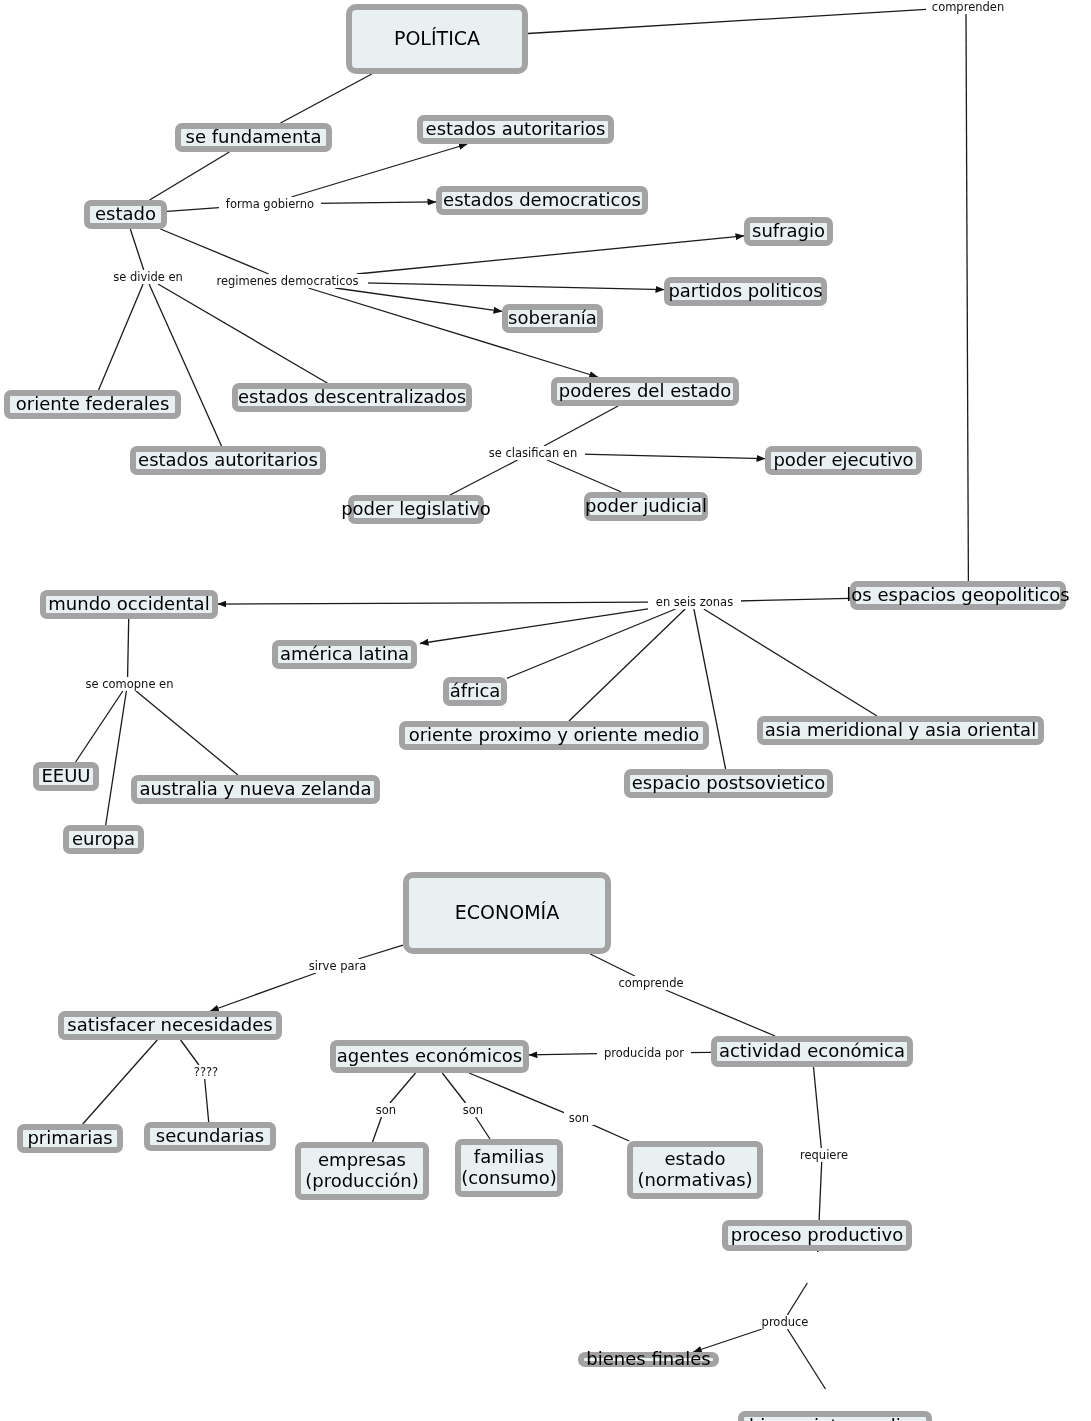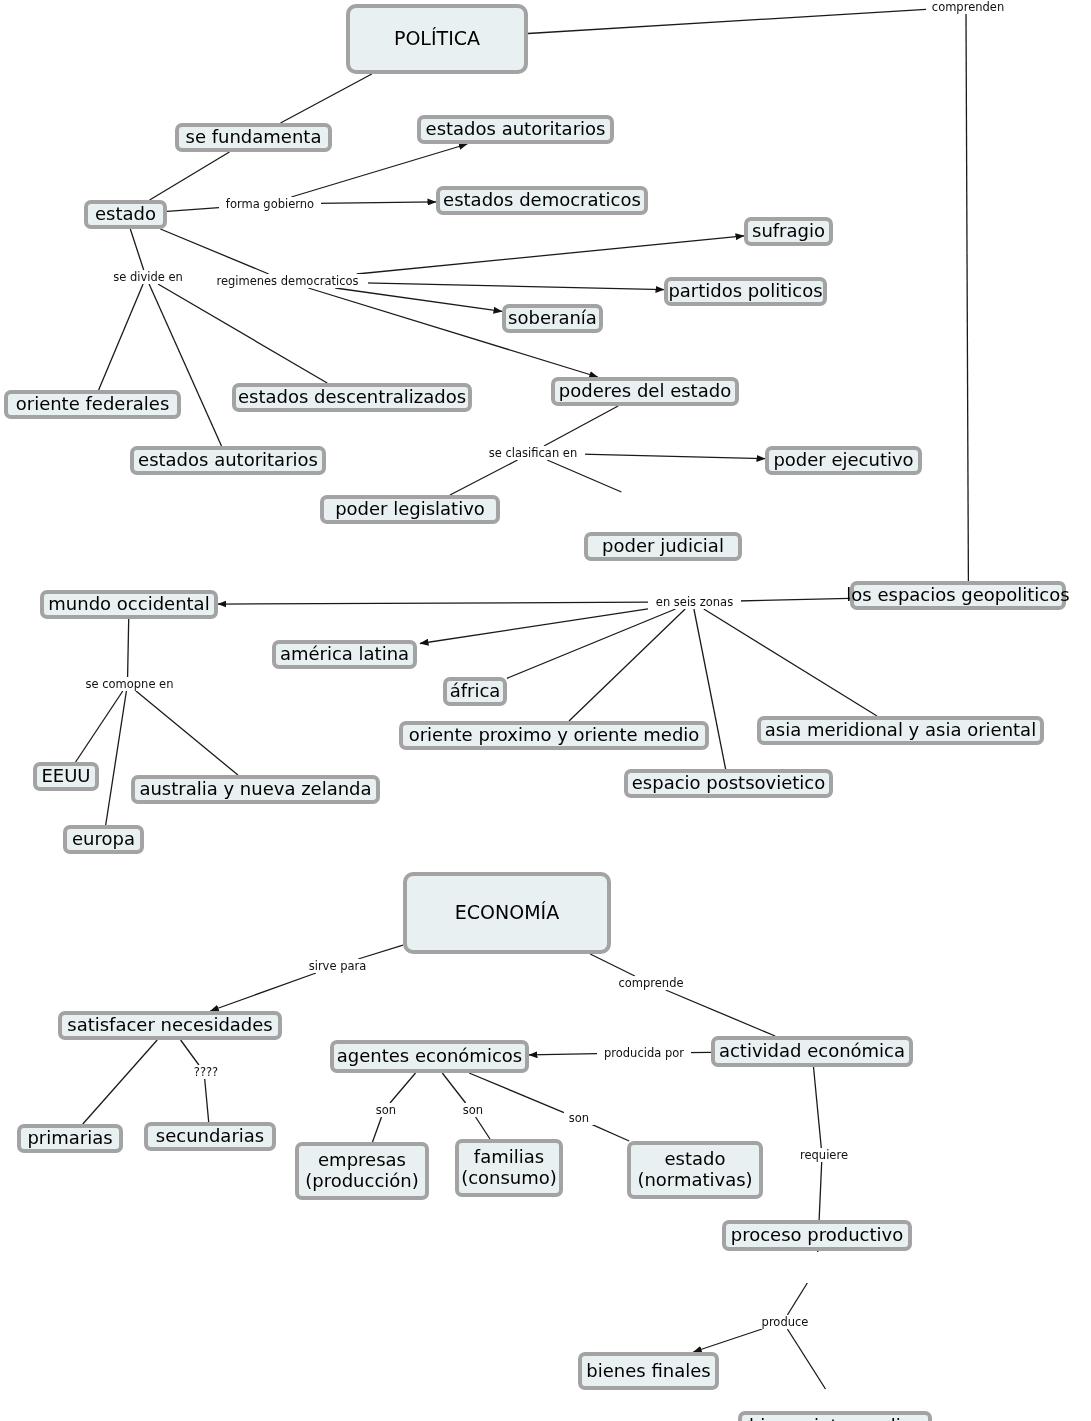--- a/index.html
+++ b/index.html
@@ -22,21 +22,21 @@
     left: 0;
     top: 0;
     width: 1091px;
     height: 1421px;
     pointer-events: none;
   }
   .node {
     position: absolute;
     box-sizing: border-box;
     background: #e8f0f2;
-    border: 4px solid #a3a3a3;
+    border: 6px solid #a3a3a3;
     border-radius: 7px;
     display: flex;
     align-items: center;
     justify-content: center;
     text-align: center;
     color: #000000;
     font-family: "DejaVu Sans", sans-serif;
     font-size: 18px;
     line-height: 1.15;
     white-space: pre;
@@ -129,22 +129,22 @@
       <div class="node" style="left: 84px; top: 200px; width: 83px; height: 29px;">estado</div>
       <div class="node" style="left: 436px; top: 186px; width: 212px; height: 29px;">estados democraticos</div>
       <div class="node" style="left: 744px; top: 217px; width: 89px; height: 29px;">sufragio</div>
       <div class="node" style="left: 664px; top: 277px; width: 163px; height: 29px;">partidos politicos</div>
       <div class="node" style="left: 502px; top: 304px; width: 101px; height: 29px;">soberanía</div>
       <div class="node" style="left: 4px; top: 390px; width: 177px; height: 29px;">oriente federales</div>
       <div class="node" style="left: 232px; top: 383px; width: 240px; height: 29px;">estados descentralizados</div>
       <div class="node" style="left: 551px; top: 377px; width: 188px; height: 29px;">poderes del estado</div>
       <div class="node" style="left: 130px; top: 446px; width: 196px; height: 29px;">estados autoritarios</div>
       <div class="node" style="left: 765px; top: 446px; width: 157px; height: 29px;">poder ejecutivo</div>
-      <div class="node" style="left: 320px; top: 495px; width: 180px; height: 29px; text-align: right;">poder legislativo</div>
-      <div class="node" style="left: 584px; top: 492px; width: 158px; height: 29px; margin-top: 40px;">poder judicial</div>
+      <div class="node" style="left: 348px; top: 495px; width: 136px; height: 29px; text-align: right;">poder legislativo</div>
+      <div class="node" style="left: 584px; top: 492px; width: 124px; height: 29px;">poder judicial</div>
       <div class="node" style="left: 40px; top: 590px; width: 178px; height: 29px;">mundo occidental</div>
       <div class="node" style="left: 850px; top: 581px; width: 216px; height: 29px;">los espacios geopoliticos</div>
       <div class="node" style="left: 272px; top: 640px; width: 145px; height: 29px;">américa latina</div>
       <div class="node" style="left: 443px; top: 677px; width: 64px; height: 29px;">áfrica</div>
       <div class="node" style="left: 399px; top: 721px; width: 310px; height: 29px;">oriente proximo y oriente medio</div>
       <div class="node" style="left: 757px; top: 716px; width: 287px; height: 29px;">asia meridional y asia oriental</div>
       <div class="node" style="left: 33px; top: 762px; width: 66px; height: 29px;">EEUU</div>
       <div class="node" style="left: 131px; top: 775px; width: 249px; height: 29px;">australia y nueva zelanda</div>
       <div class="node" style="left: 624px; top: 769px; width: 209px; height: 29px;">espacio postsovietico</div>
       <div class="node" style="left: 63px; top: 825px; width: 81px; height: 29px;">europa</div>
@@ -154,21 +154,21 @@
       <div class="node" style="left: 711px; top: 1036px; width: 202px; height: 31px;">actividad económica</div>
       <div class="node" style="left: 17px; top: 1124px; width: 106px; height: 29px;">primarias</div>
       <div class="node" style="left: 144px; top: 1122px; width: 132px; height: 29px;">secundarias</div>
       <div class="node" style="left: 455px; top: 1139px; width: 108px; height: 58px;">familias
 (consumo)</div>
       <div class="node" style="left: 295px; top: 1142px; width: 134px; height: 58px; text-align: center;">empresas
 (producción)</div>
       <div class="node" style="left: 627px; top: 1141px; width: 136px; height: 58px;">estado
 (normativas)</div>
       <div class="node" style="left: 722px; top: 1220px; width: 190px; height: 31px;">proceso productivo</div>
-      <div class="node" style="left: 578px; top: 1352px; width: 141px; height: 38px;">bienes finales</div>
+      <div class="node" style="left: 578px; top: 1352px; width: 141px; height: 15px;">bienes finales</div>
       <div class="node" style="left: 738px; top: 1389px; width: 194px; height: 30px; margin-top: 22px;">bienes intermedios</div>
     </div>
   <div id="label-layer">
       <div class="linklabel" style="left: 926px; top: 0px; width: 80px;">comprenden</div>
       <div class="linklabel" style="left: 219px; top: 197px; width: 98px;">forma gobierno</div>
       <div class="linklabel" style="left: 108px; top: 270px; width: 76px;">se divide en</div>
       <div class="linklabel" style="left: 207px; top: 274px; width: 157px;">regimenes democraticos</div>
       <div class="linklabel" style="left: 481px; top: 446px; width: 100px;">se clasifican en</div>
       <div class="linklabel" style="left: 648px; top: 595px; width: 89px;">en seis zonas</div>
       <div class="linklabel" style="left: 79px; top: 677px; width: 97px;">se comopne en</div>

